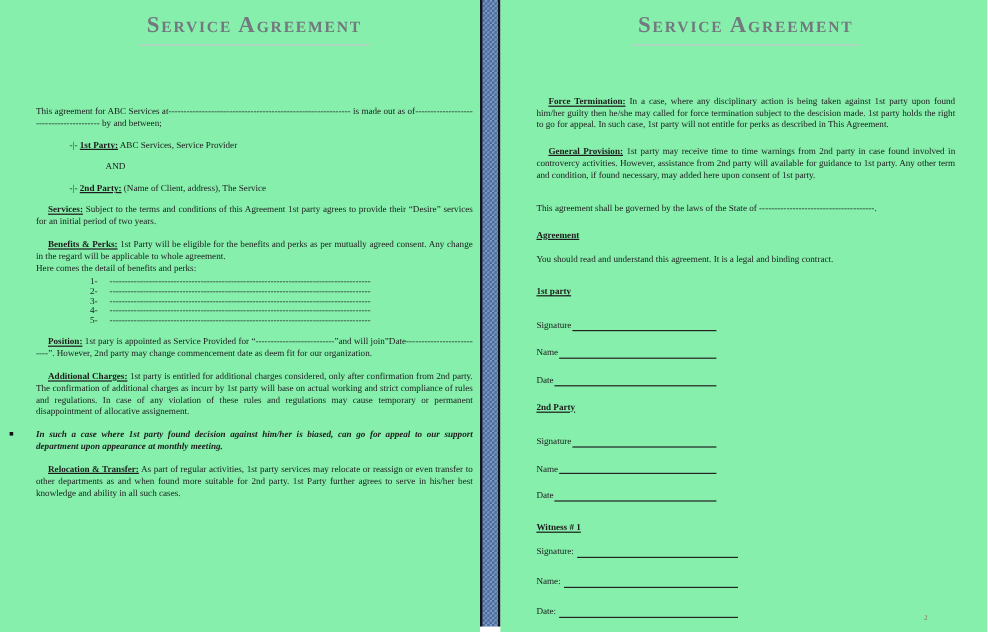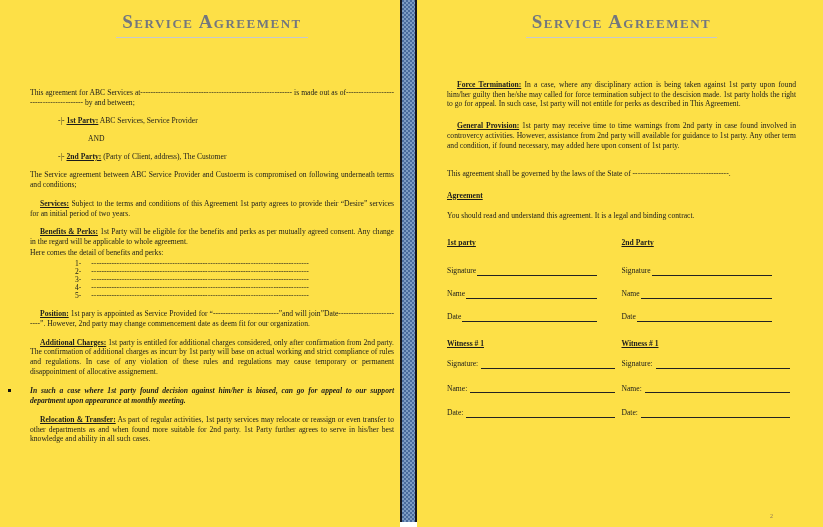--- a/index.html
+++ b/index.html
@@ -1,18 +1,18 @@
 <!DOCTYPE html>
 <html><head>
 <meta charset="utf-8">
 <style>
   html,body{margin:0;padding:0;background:#ffffff;}
   body{width:823px;height:527px;overflow:hidden;font-family:"Liberation Serif","DejaVu Serif",serif;color:#1b1b1b;}
   .viewer{display:flex;width:823px;height:527px;background:#ffffff;}
-  .page{box-sizing:border-box;background:#fde047;font-size:7.6px;line-height:1.3;}
+  .page{box-sizing:border-box;background:#86efac;font-size:7.6px;line-height:1.3;}
   .page-left{width:400px;padding:10px 6px 0 30px;}
   .page-right{width:406px;padding:10px 27px 0 30px;position:relative;}
   .splitter{width:17px;height:522px;box-sizing:border-box;
     border-left:2px solid #15151d;border-right:2px solid #15151d;
     background-color:#4a6b9d;
     background-image:
       linear-gradient(45deg,#7e9cc4 25%,transparent 25%,transparent 75%,#7e9cc4 75%),
       linear-gradient(45deg,#7e9cc4 25%,transparent 25%,transparent 75%,#7e9cc4 75%);
     background-size:4px 4px;background-position:0 0,2px 2px;}
   .title-wrap{text-align:center;margin-bottom:50px;}
@@ -23,21 +23,21 @@
   .indent1{margin-left:28px;text-align:left;margin-bottom:8px;}
   .indent2{margin-left:58px;text-align:left;margin-bottom:8px;}
   .plabel{font-weight:bold;text-decoration:underline;}
   .blist{margin:0 0 9px 45px;}
   .blist-row{white-space:nowrap;line-height:1.05;}
   .dashes{display:inline-block;max-width:218px;overflow:hidden;white-space:nowrap;vertical-align:bottom;margin-left:10px;}
   .bullet-para{position:relative;font-weight:bold;font-style:italic;margin-bottom:9px;}
   .bullet-sq{position:absolute;left:-22px;top:3px;width:3px;height:3px;background:#111;}
   .governed{margin-top:18px;}
   .sig-head{font-weight:bold;text-decoration:underline;margin:12px 0 10px 0;}
-  .cols{display:flex;margin-top:18px;}
+  .cols{display:flex;margin-top:18px;flex-direction:column;}
   .col{width:175px;}
   .col + .col{margin-left:0px;}
   .col-head{font-weight:bold;text-decoration:underline;margin-bottom:18px;}
   .sigrow{display:flex;align-items:flex-end;width:150px;margin-bottom:13px;}
   .sigrow .line{flex:1;border-bottom:1px solid #222;height:8px;margin-left:1px;}
   .witrow{display:flex;align-items:flex-end;width:168px;margin-bottom:15px;}
   .witrow .line{flex:1;border-bottom:1px solid #222;height:8px;margin-left:3px;}
   .wit-note{margin-top:24px;margin-bottom:12px;}
   .pageno{position:absolute;right:50px;bottom:6px;font-size:6px;color:#8b7355;}
 </style>
@@ -50,23 +50,22 @@
     <div class="title-wrap">
       <span class="doc-title">Service Agreement</span>
     </div>
 
     <p>This agreement for ABC Services at------------------------------------------------------------ is made out as of---------------------------------------- by and between;</p>
 
     <p class="indent1"><span>-|-</span> <span class="plabel">1st Party:</span><span>  ABC Services, Service Provider</span></p>
 
     <p class="indent2">AND</p>
 
-    <p class="indent1"><span>-|-</span> <span class="plabel">2nd Party:</span><span> (Party of Client, address), The Customer</span></p>
+    <p class="indent1"><span>-|-</span> <span class="plabel">2nd Party:</span><span> (Name of Client, address), The Service</span></p>
 
-    <p>The Service agreement between ABC Service Provider and Custoerm is compromised on following underneath terms and conditions;</p>
 
     <p><span class="head">Services:</span><span> Subject to the terms and conditions of this Agreement 1st party agrees to provide their “Desire” services for an initial period of two years.</span></p>
 
     <p style="margin-bottom:1px;"><span class="head">Benefits &amp; Perks:</span><span> 1st Party will be eligible for the benefits and perks as per mutually agreed consent. Any change in the regard will be applicable to whole agreement.</span></p>
     <p style="margin-bottom:2px;">Here comes the detail of benefits and perks:</p>
 
     <div class="blist">
       <div class="blist-row"><span>1-</span><span class="dashes">------------------------------------------------------------------------------------------</span></div>
       <div class="blist-row"><span>2-</span><span class="dashes">------------------------------------------------------------------------------------------</span></div>
       <div class="blist-row"><span>3-</span><span class="dashes">------------------------------------------------------------------------------------------</span></div>

